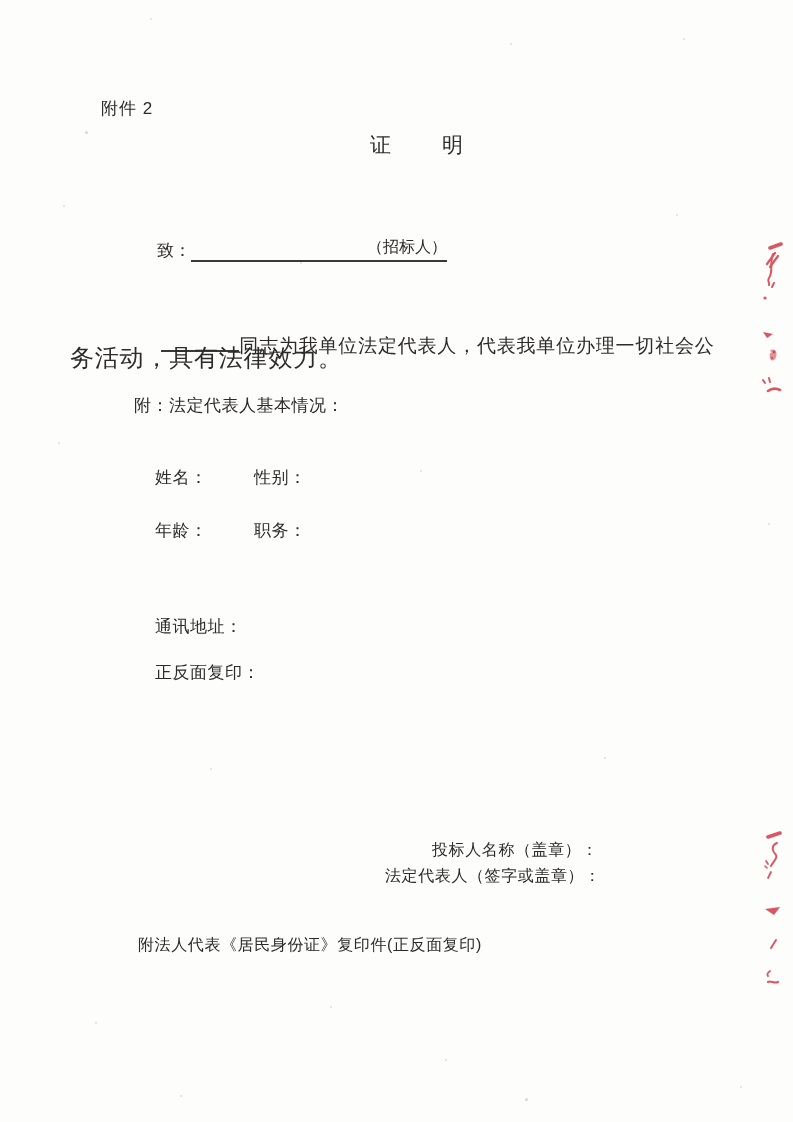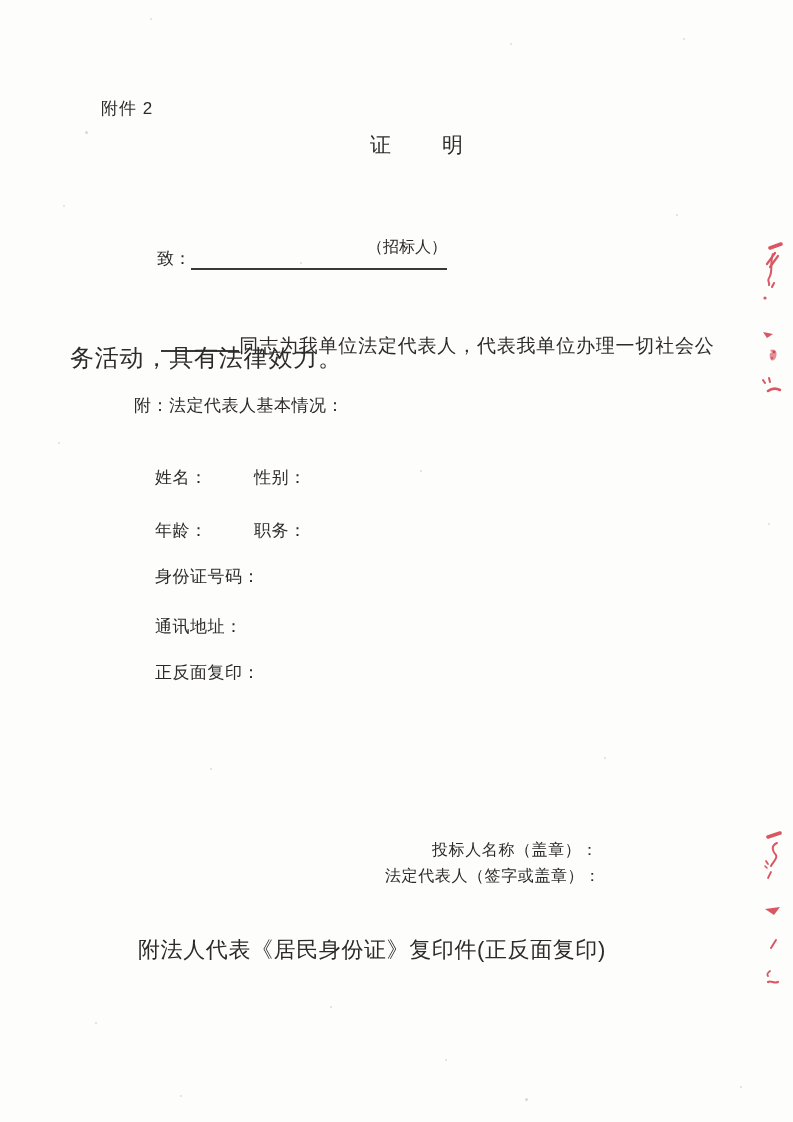--- a/index.html
+++ b/index.html
@@ -19,21 +19,21 @@
 
   .salutation { left: 138px; top: 217px; font-size: 17px; }
   .salutation .prefix { display: inline-block; }
   .ul-group {
     display: inline-block;
     width: 256px;
     text-align: right;
     border-bottom: 2px solid #3b3935;
     vertical-align: bottom;
     font-size: 16px;
-    padding-bottom: 10px;
+    padding-bottom: 2px;
   }
 
   .para-line1 { left: 137px; top: 305px; font-size: 19px; letter-spacing: 0.8px; line-height: 26px; }
   .blank-ul {
     display: inline-block;
     width: 78px;
     height: 1em;
     border-bottom: 2px solid #3b3935;
     vertical-align: baseline;
   }
@@ -46,21 +46,21 @@
   .row-0 { top: 446px; }
   .row-1 { top: 499px; }
   .row-2 { top: 545px; }
   .row-3 { top: 595px; }
   .row-4 { top: 641px; }
   .row-5 { top: 690px; }
 
   .sig-bidder { left: 432px; top: 840px; font-size: 16px; letter-spacing: 0.6px; }
   .sig-legal  { left: 385px; top: 866px; font-size: 16px; letter-spacing: 0.6px; }
 
-  .footer-note { left: 138px; top: 935px; font-size: 22px; letter-spacing: 0.6px; }
+  .footer-note { left: 138px; top: 935px; font-size: 16px; letter-spacing: 0.6px; }
 
   .red-mark { position: absolute; }
 
   .speck {
     position: absolute;
     width: 2px; height: 2px;
     background: #d6d6d4;
     border-radius: 50%;
     opacity: 0.8;
   }
@@ -85,23 +85,20 @@
 
   <div class="abs para-line2">务活动，具有法律效力。</div>
 
   <div class="abs attachment-note">附：法定代表人基本情况：</div>
 
   <div class="abs info-row row-0">
     <span class="col-left">姓名：</span><span>性别：</span>
   </div>
   <div class="abs info-row row-1">
     <span class="col-left">年龄：</span><span>职务：</span>
-  </div>
-  <div class="abs info-row row-2">
-    <span>身份证号码：</span>
   </div>
   <div class="abs info-row row-3">
     <span>通讯地址：</span>
   </div>
   <div class="abs info-row row-4">
     <span>正反面复印：</span>
   </div>
 
   <div class="abs sig-bidder">投标人名称（盖章）：</div>
   <div class="abs sig-legal">法定代表人（签字或盖章）：</div>

